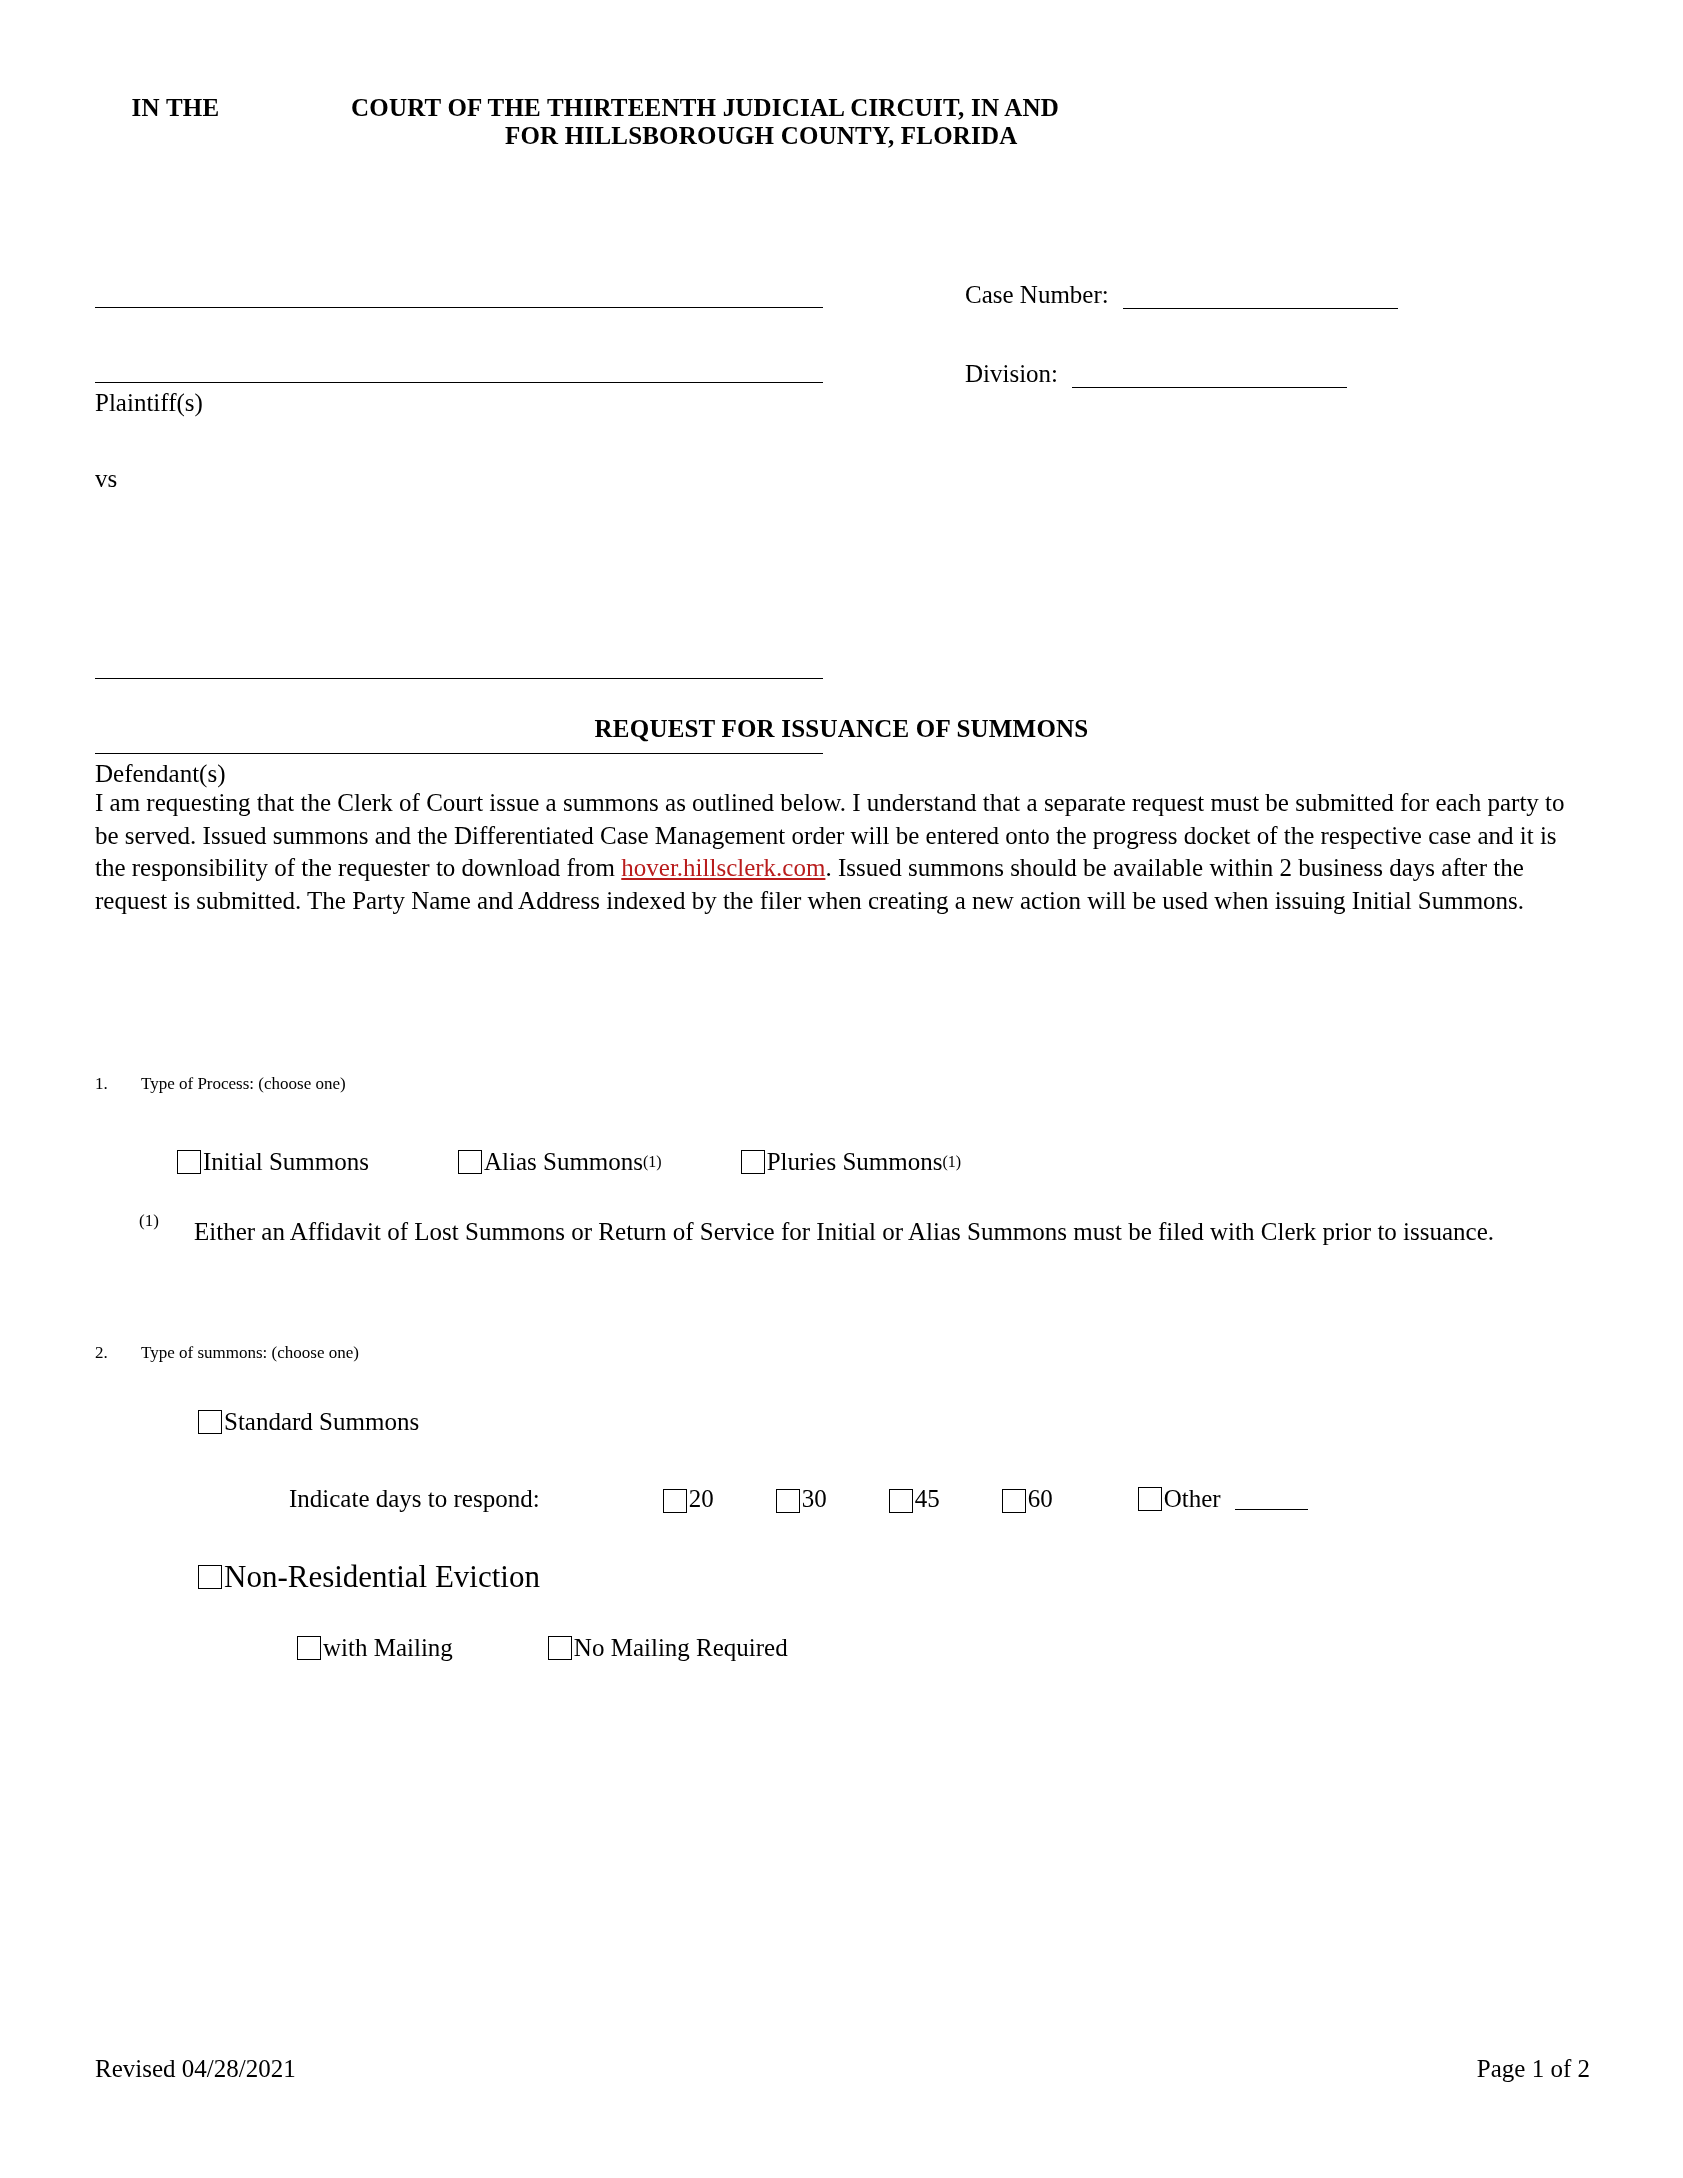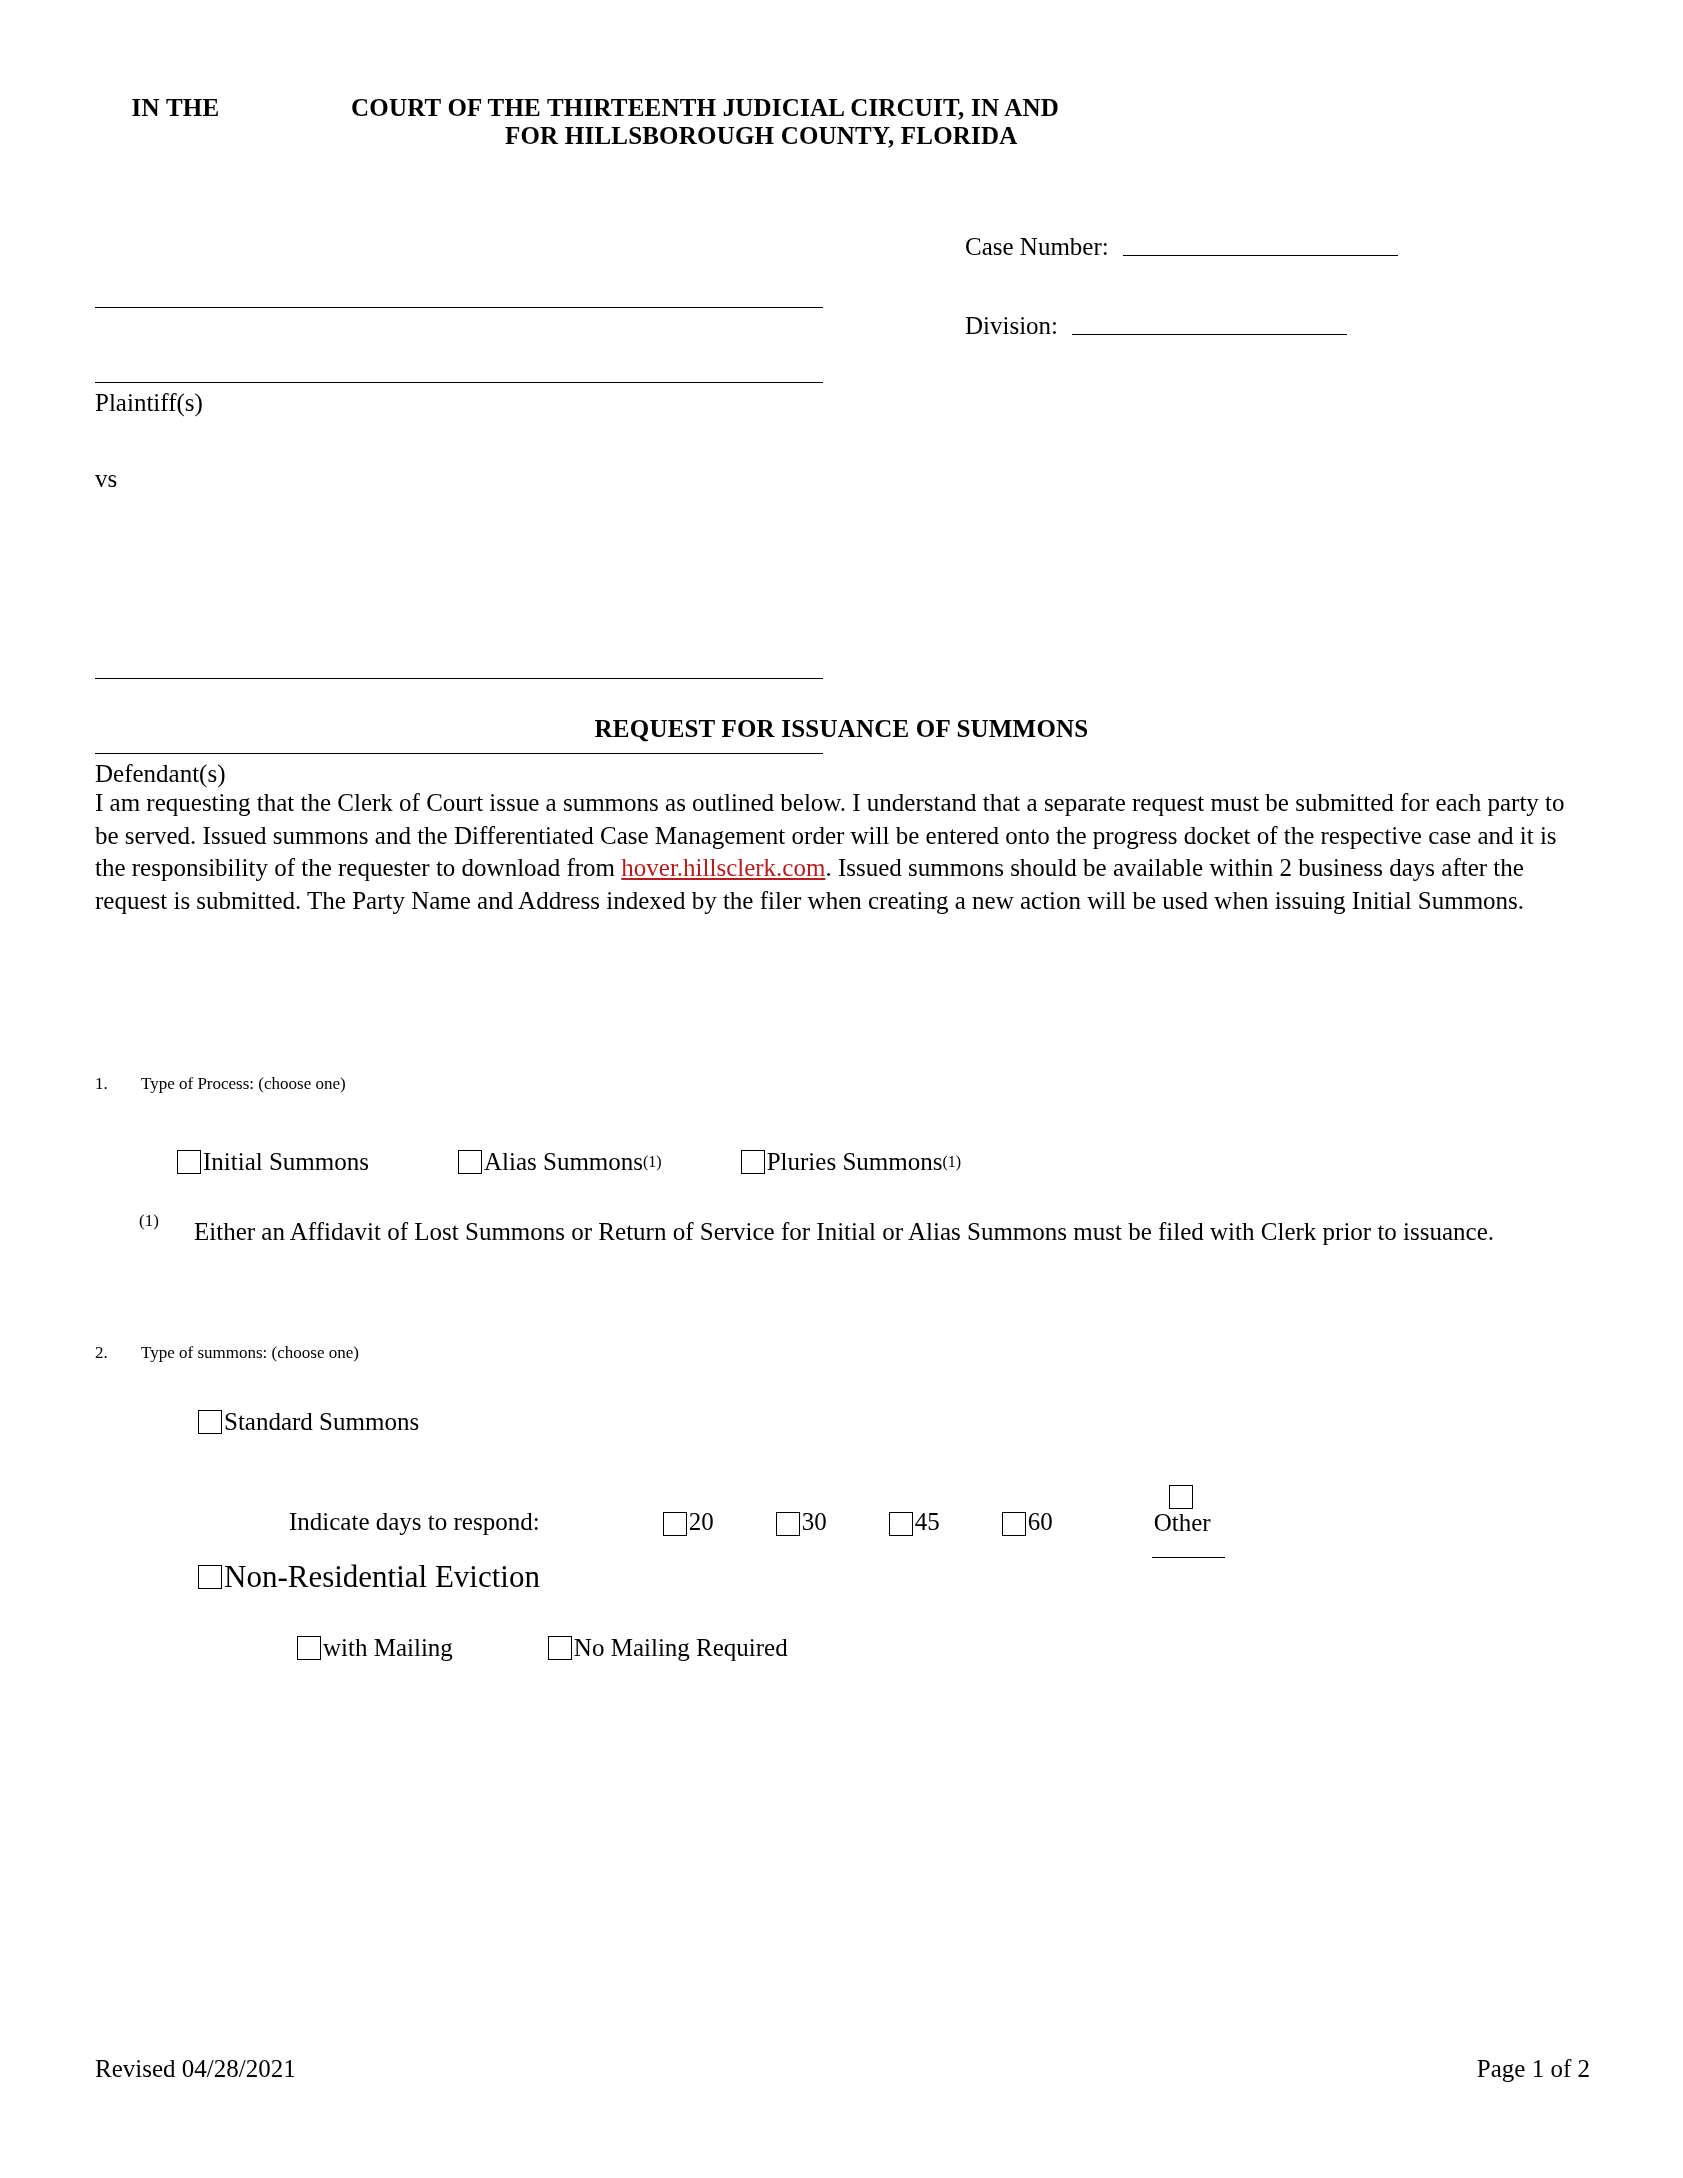--- a/index.html
+++ b/index.html
@@ -82,23 +82,24 @@
   .line-box .ruleline { position: absolute; bottom: 0; left: 0; width: 728px; }
   .cap-label {
     margin-top: 6px;
     font-size: 25px;
   }
   .vs-row { margin-top: 48px; font-size: 25px; }
   .gap-block { height: 111px; }
 
   .field-row {
     display: flex;
-    align-items: flex-start;
+    align-items: flex-end;
     font-size: 25px;
     margin-bottom: 51px;
+    margin-top: 48px;
   }
   .field-label { white-space: nowrap; }
   .field-blank {
     display: inline-block;
     border-bottom: 1.6px solid #000;
     height: 22px;
     margin-left: 14px;
   }
   .blank-case { width: 275px; }
   .blank-div  { width: 275px; }
@@ -206,21 +207,21 @@
   .days-row {
     position: absolute;
     top: 1485px;
     left: 289px;
     display: flex;
     align-items: center;
     font-size: 25px;
   }
   .days-row .days-label { margin-right: 79px; }
   .days-row .day-opt { display: flex; align-items: flex-end; margin-right: 18px; padding-left: 44px; }
-  .days-row .other-opt { display: flex; align-items: center; margin-left: 67px; flex-direction: column; }
+  .days-row .other-opt { display: flex; align-items: center; margin-left: 67px; }
   .other-blank {
     display: inline-block;
     width: 73px;
     border-bottom: 1.6px solid #000;
     height: 20px;
     margin-left: 14px;
   }
 
   .nre-row {
     position: absolute;

